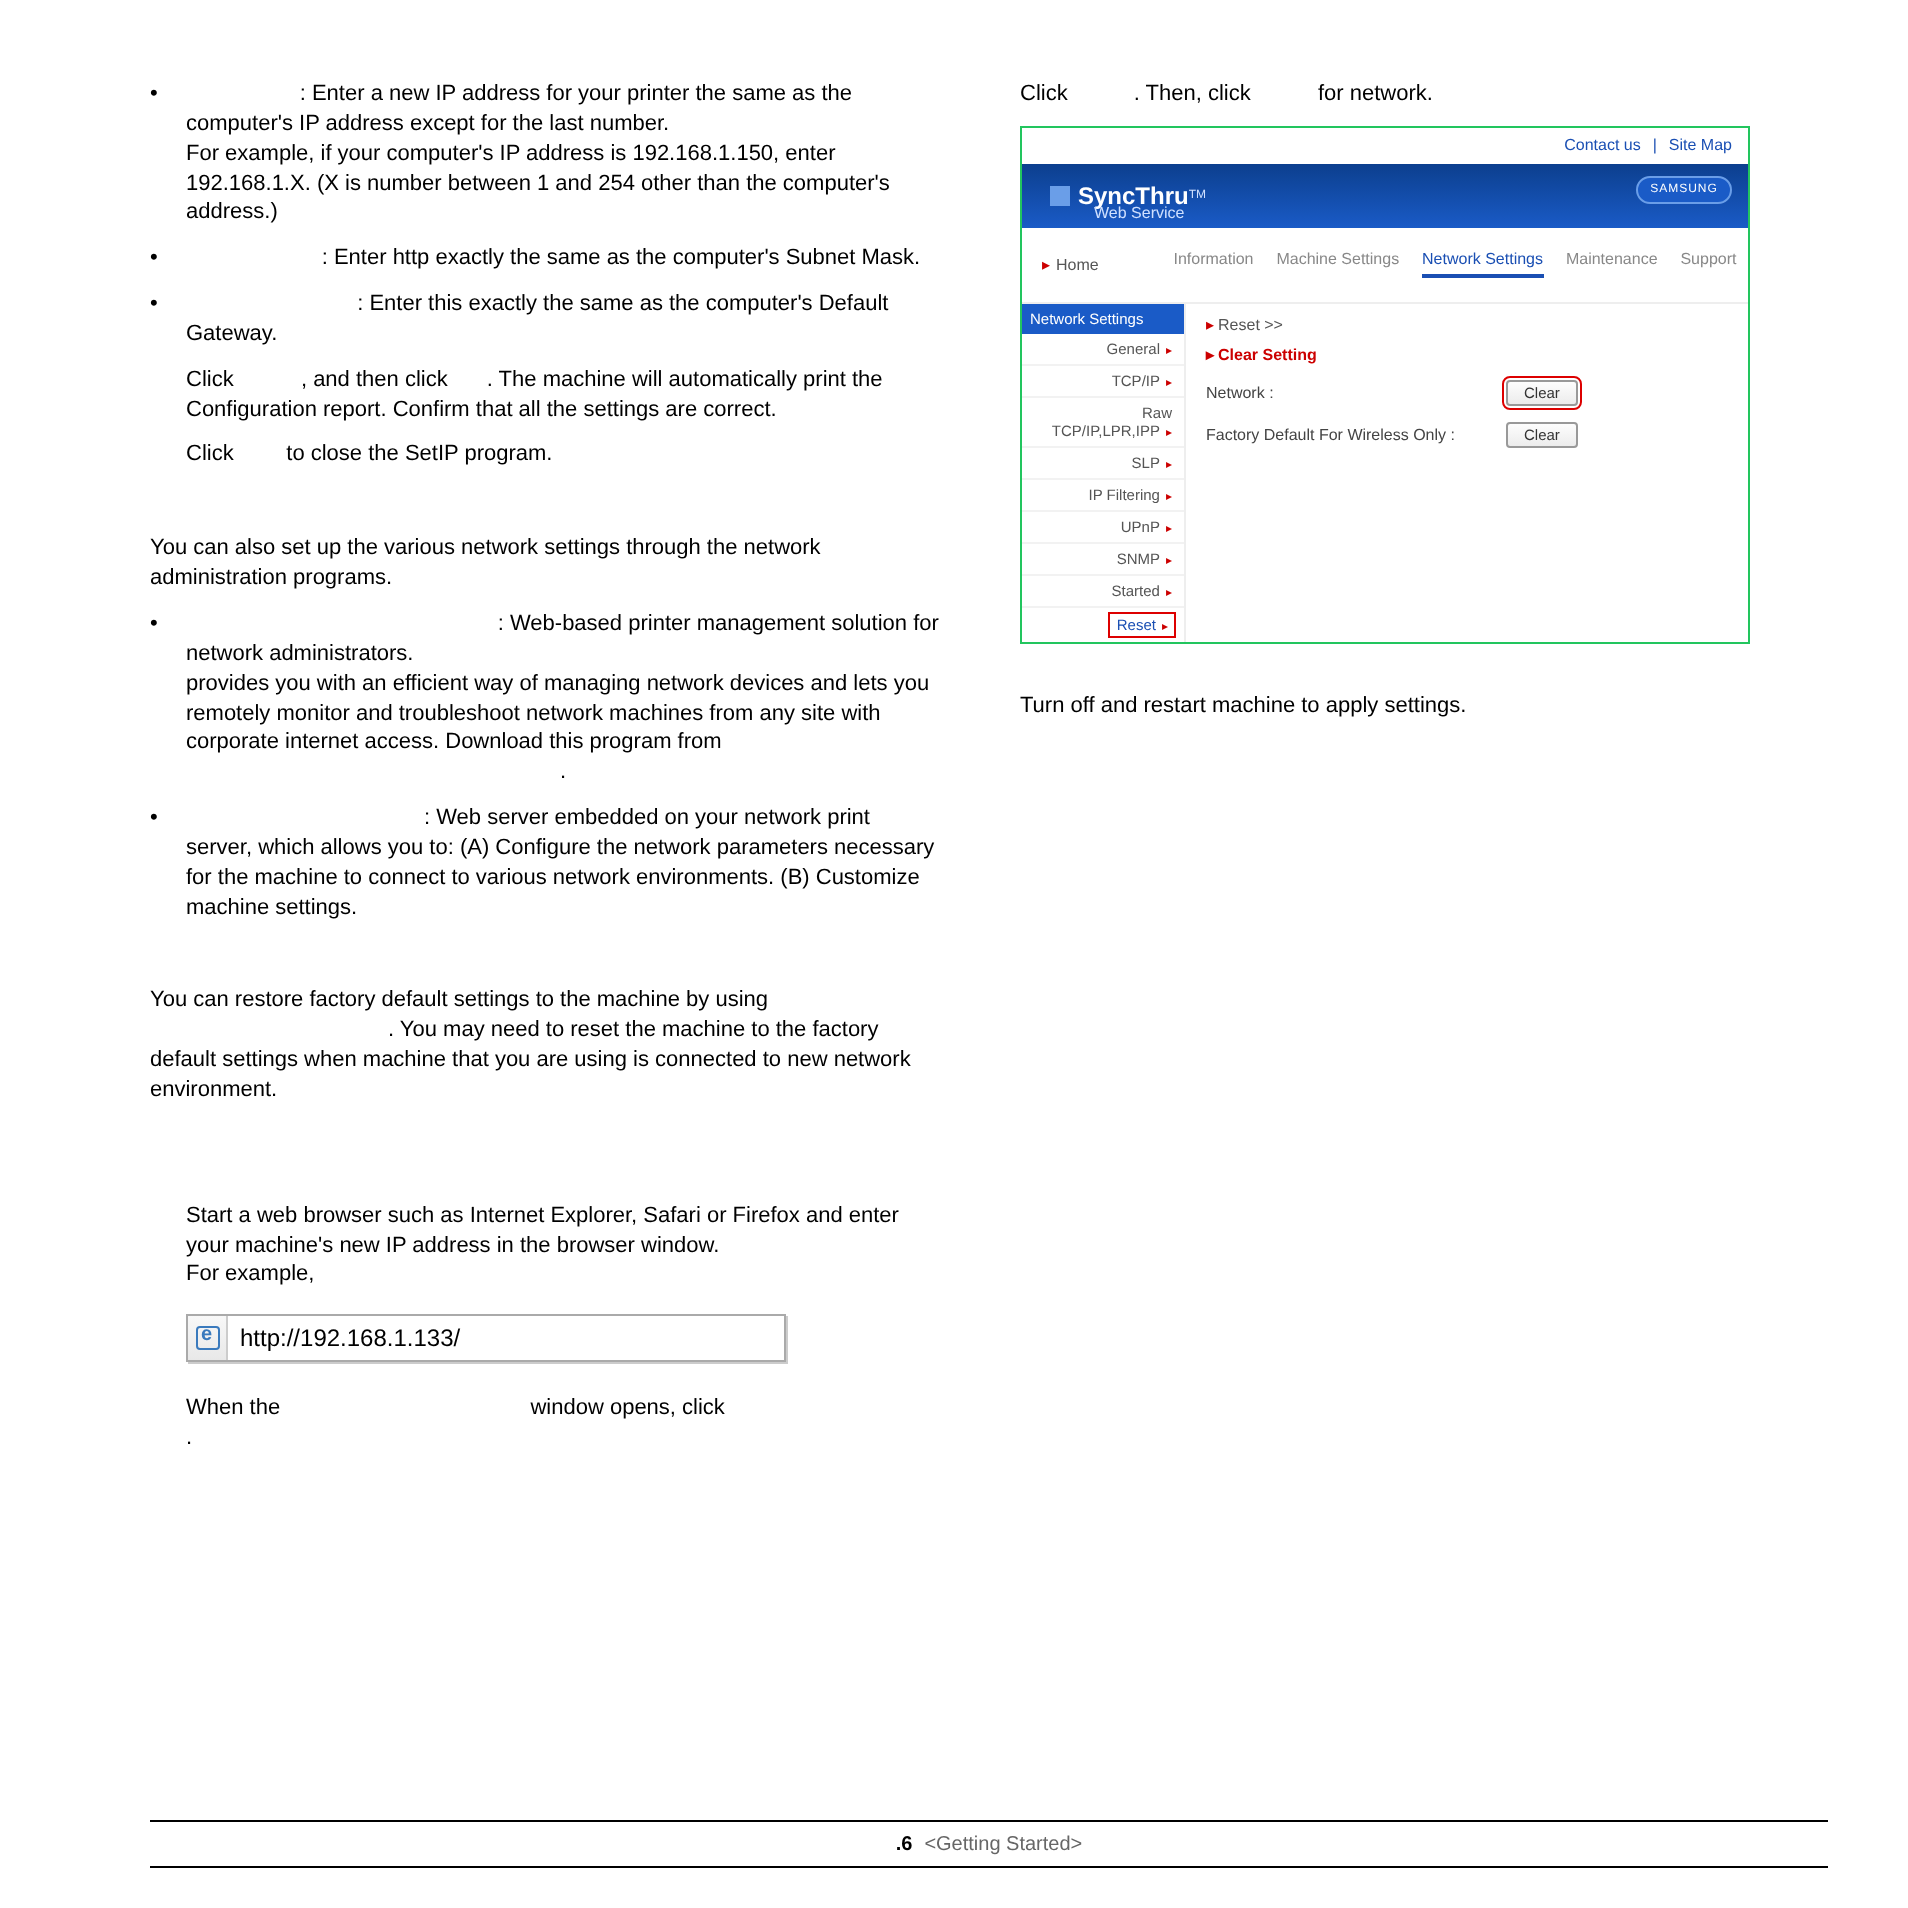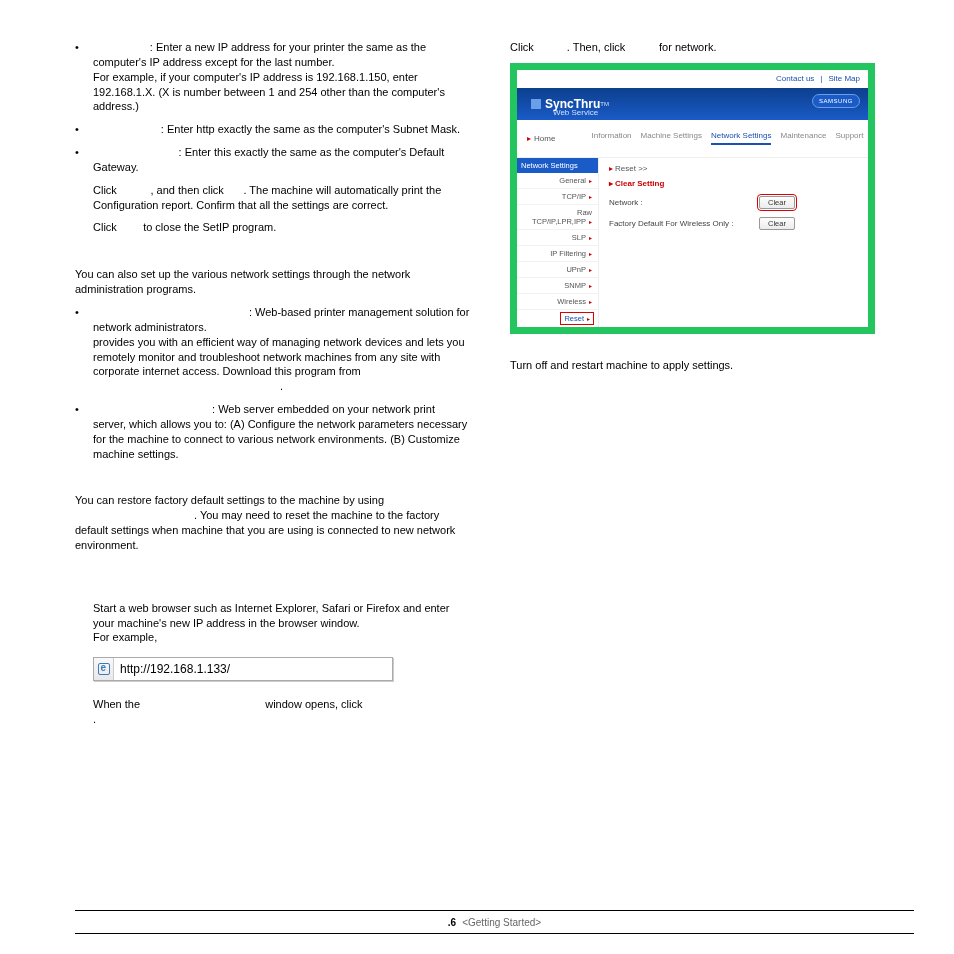--- a/index.html
+++ b/index.html
@@ -16,21 +16,21 @@
   .indent { padding-left: 18px; }
   .indent2 { padding-left: 18px; line-height: 1.35; margin-bottom: 8px; }
   .para { line-height: 1.35; margin-bottom: 8px; }
   .sec-gap { height: 24px; }
   .url-bar { margin: 12px 0 16px 18px; width: 300px; height: 24px; border: 1px solid #aaa; box-shadow: 1px 1px 0 #ccc; display: flex; align-items: center; }
   .url-icon { width: 20px; height: 100%; display: flex; align-items: center; justify-content: center; border-right: 1px solid #ccc; background: linear-gradient(#f8f8f8,#e8e8e8); }
   .url-icon-inner { width: 12px; height: 12px; border: 1px solid #3a7abd; border-radius: 2px; position: relative; }
   .url-icon-inner::after { content:"e"; position:absolute; top:-2px; left:2px; font-size:10px; color:#3a7abd; font-weight:bold; }
   .url-txt { padding-left: 6px; font-size: 12px; }
   
-  .figure { width: 365px; border: 7px solid #22c55e; font-size: 8px; color: #444; background: #fff; margin-top: 6px; }
+  .figure { width: 365px; border: 1px solid #22c55e; font-size: 8px; color: #444; background: #fff; margin-top: 6px; }
   .fig-top { height: 18px; background: #fff; display:flex; justify-content:flex-end; align-items:center; padding-right:8px; gap:6px; }
   .fig-top a { color: #1a4fb3; font-size: 8px; text-decoration: none; }
   .fig-banner { height: 32px; background: linear-gradient(#0c3f8e,#1a5bc7); display:flex; align-items:center; padding-left:14px; position:relative; }
   .fig-banner-txt { color:#fff; font-size:12px; font-weight:bold; }
   .fig-banner-sub { color:#cfe0ff; font-size:8px; margin-left:2px; }
   .fig-banner-sup { color:#cfe0ff; font-size:6px; vertical-align: super; }
   .fig-banner-square { width:10px; height:10px; background:#6a9ee8; margin-right:4px; }
   .fig-samsung { position:absolute; right:8px; top:6px; width:48px; height:14px; background:#1a5bc7; border:1px solid #6a9ee8; border-radius:7px; color:#fff; font-size:6px; display:flex; align-items:center; justify-content:center; letter-spacing:0.5px; }
   .fig-nav { height: 38px; background:#fff; border-bottom:1px solid #eee; display:flex; align-items:center; }
   .fig-nav-home { width:70px; padding-left:10px; color:#555; }
@@ -186,21 +186,21 @@
         <div class="fig-body">
           <div class="fig-side">
             <div class="fig-side-head">Network Settings</div>
             <div class="fig-side-item">General</div>
             <div class="fig-side-item">TCP/IP</div>
             <div class="fig-side-item">Raw TCP/IP,LPR,IPP</div>
             <div class="fig-side-item">SLP</div>
             <div class="fig-side-item">IP Filtering</div>
             <div class="fig-side-item">UPnP</div>
             <div class="fig-side-item">SNMP</div>
-            <div class="fig-side-item">Wireless</div>
+            <div class="fig-side-item">Started</div>
             <div class="clearfix">
                 <span class="fig-side-item hl">Reset</span>
               </div>
           </div>
           <div class="fig-main">
             <div class="fig-crumb">Reset &gt;&gt;</div>
             <div class="fig-section-title">Clear Setting</div>
             <div class="fig-row">
               <div class="fig-row-label">Network :</div>
               <span class="fig-btn hl">Clear</span>

